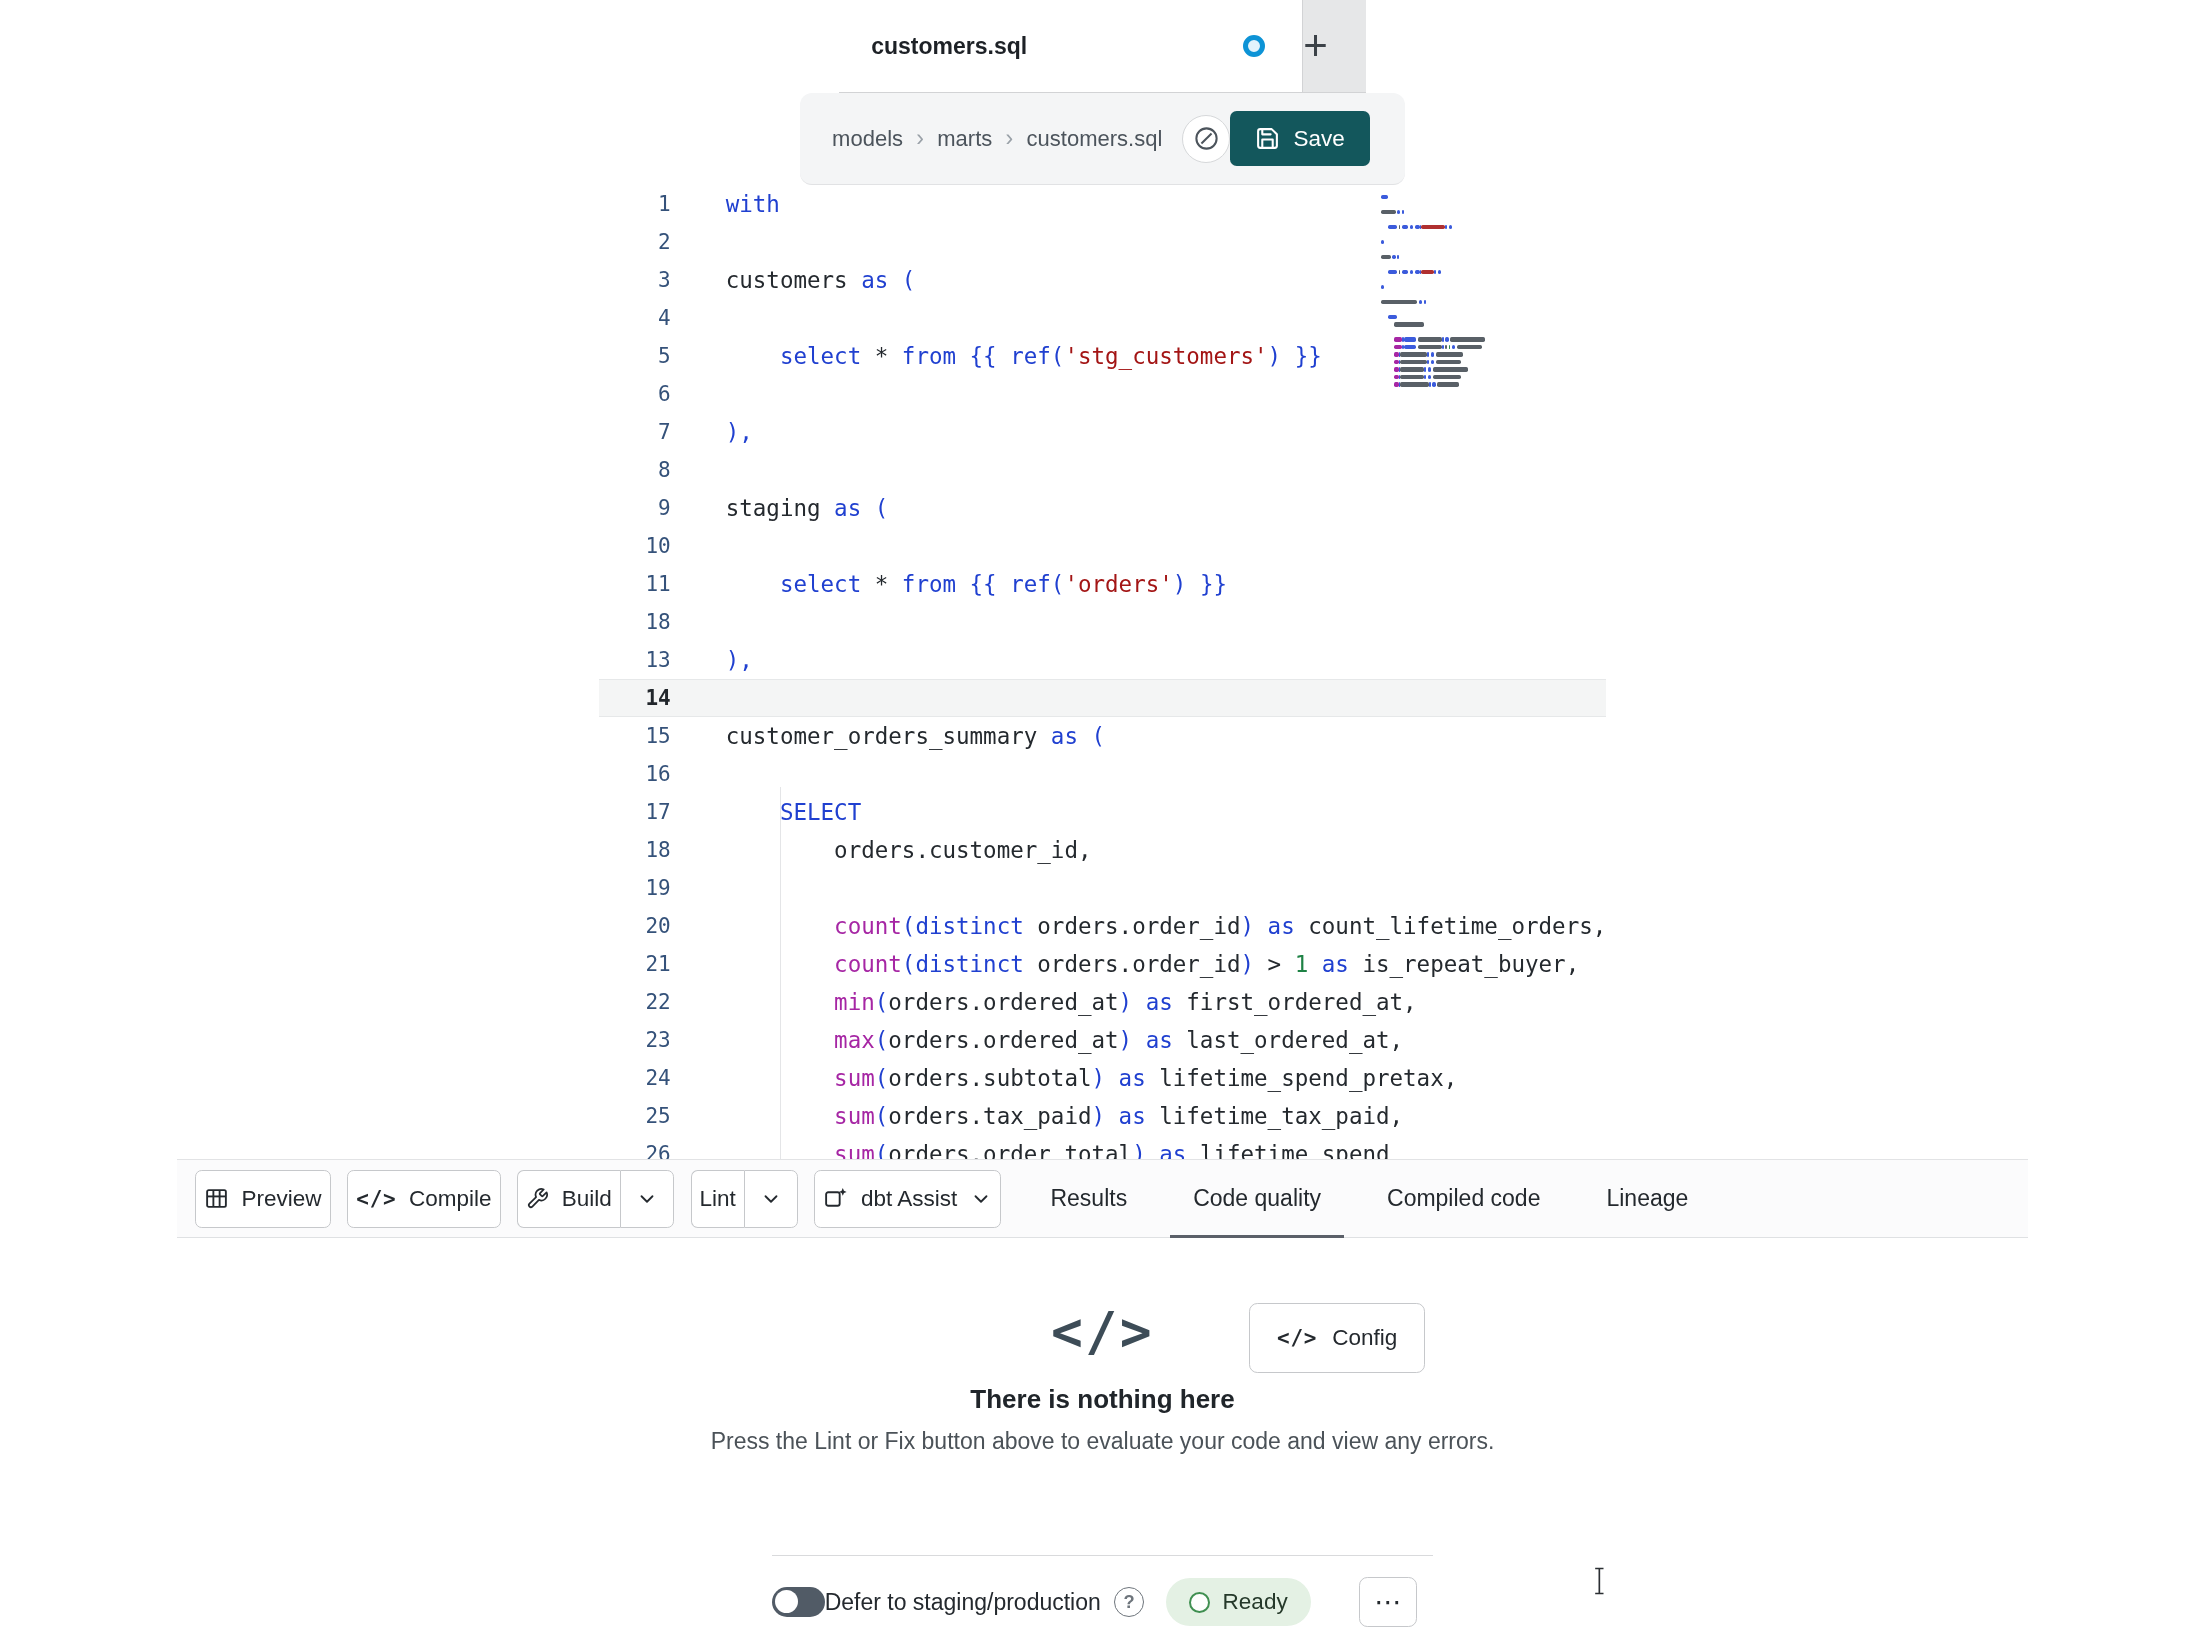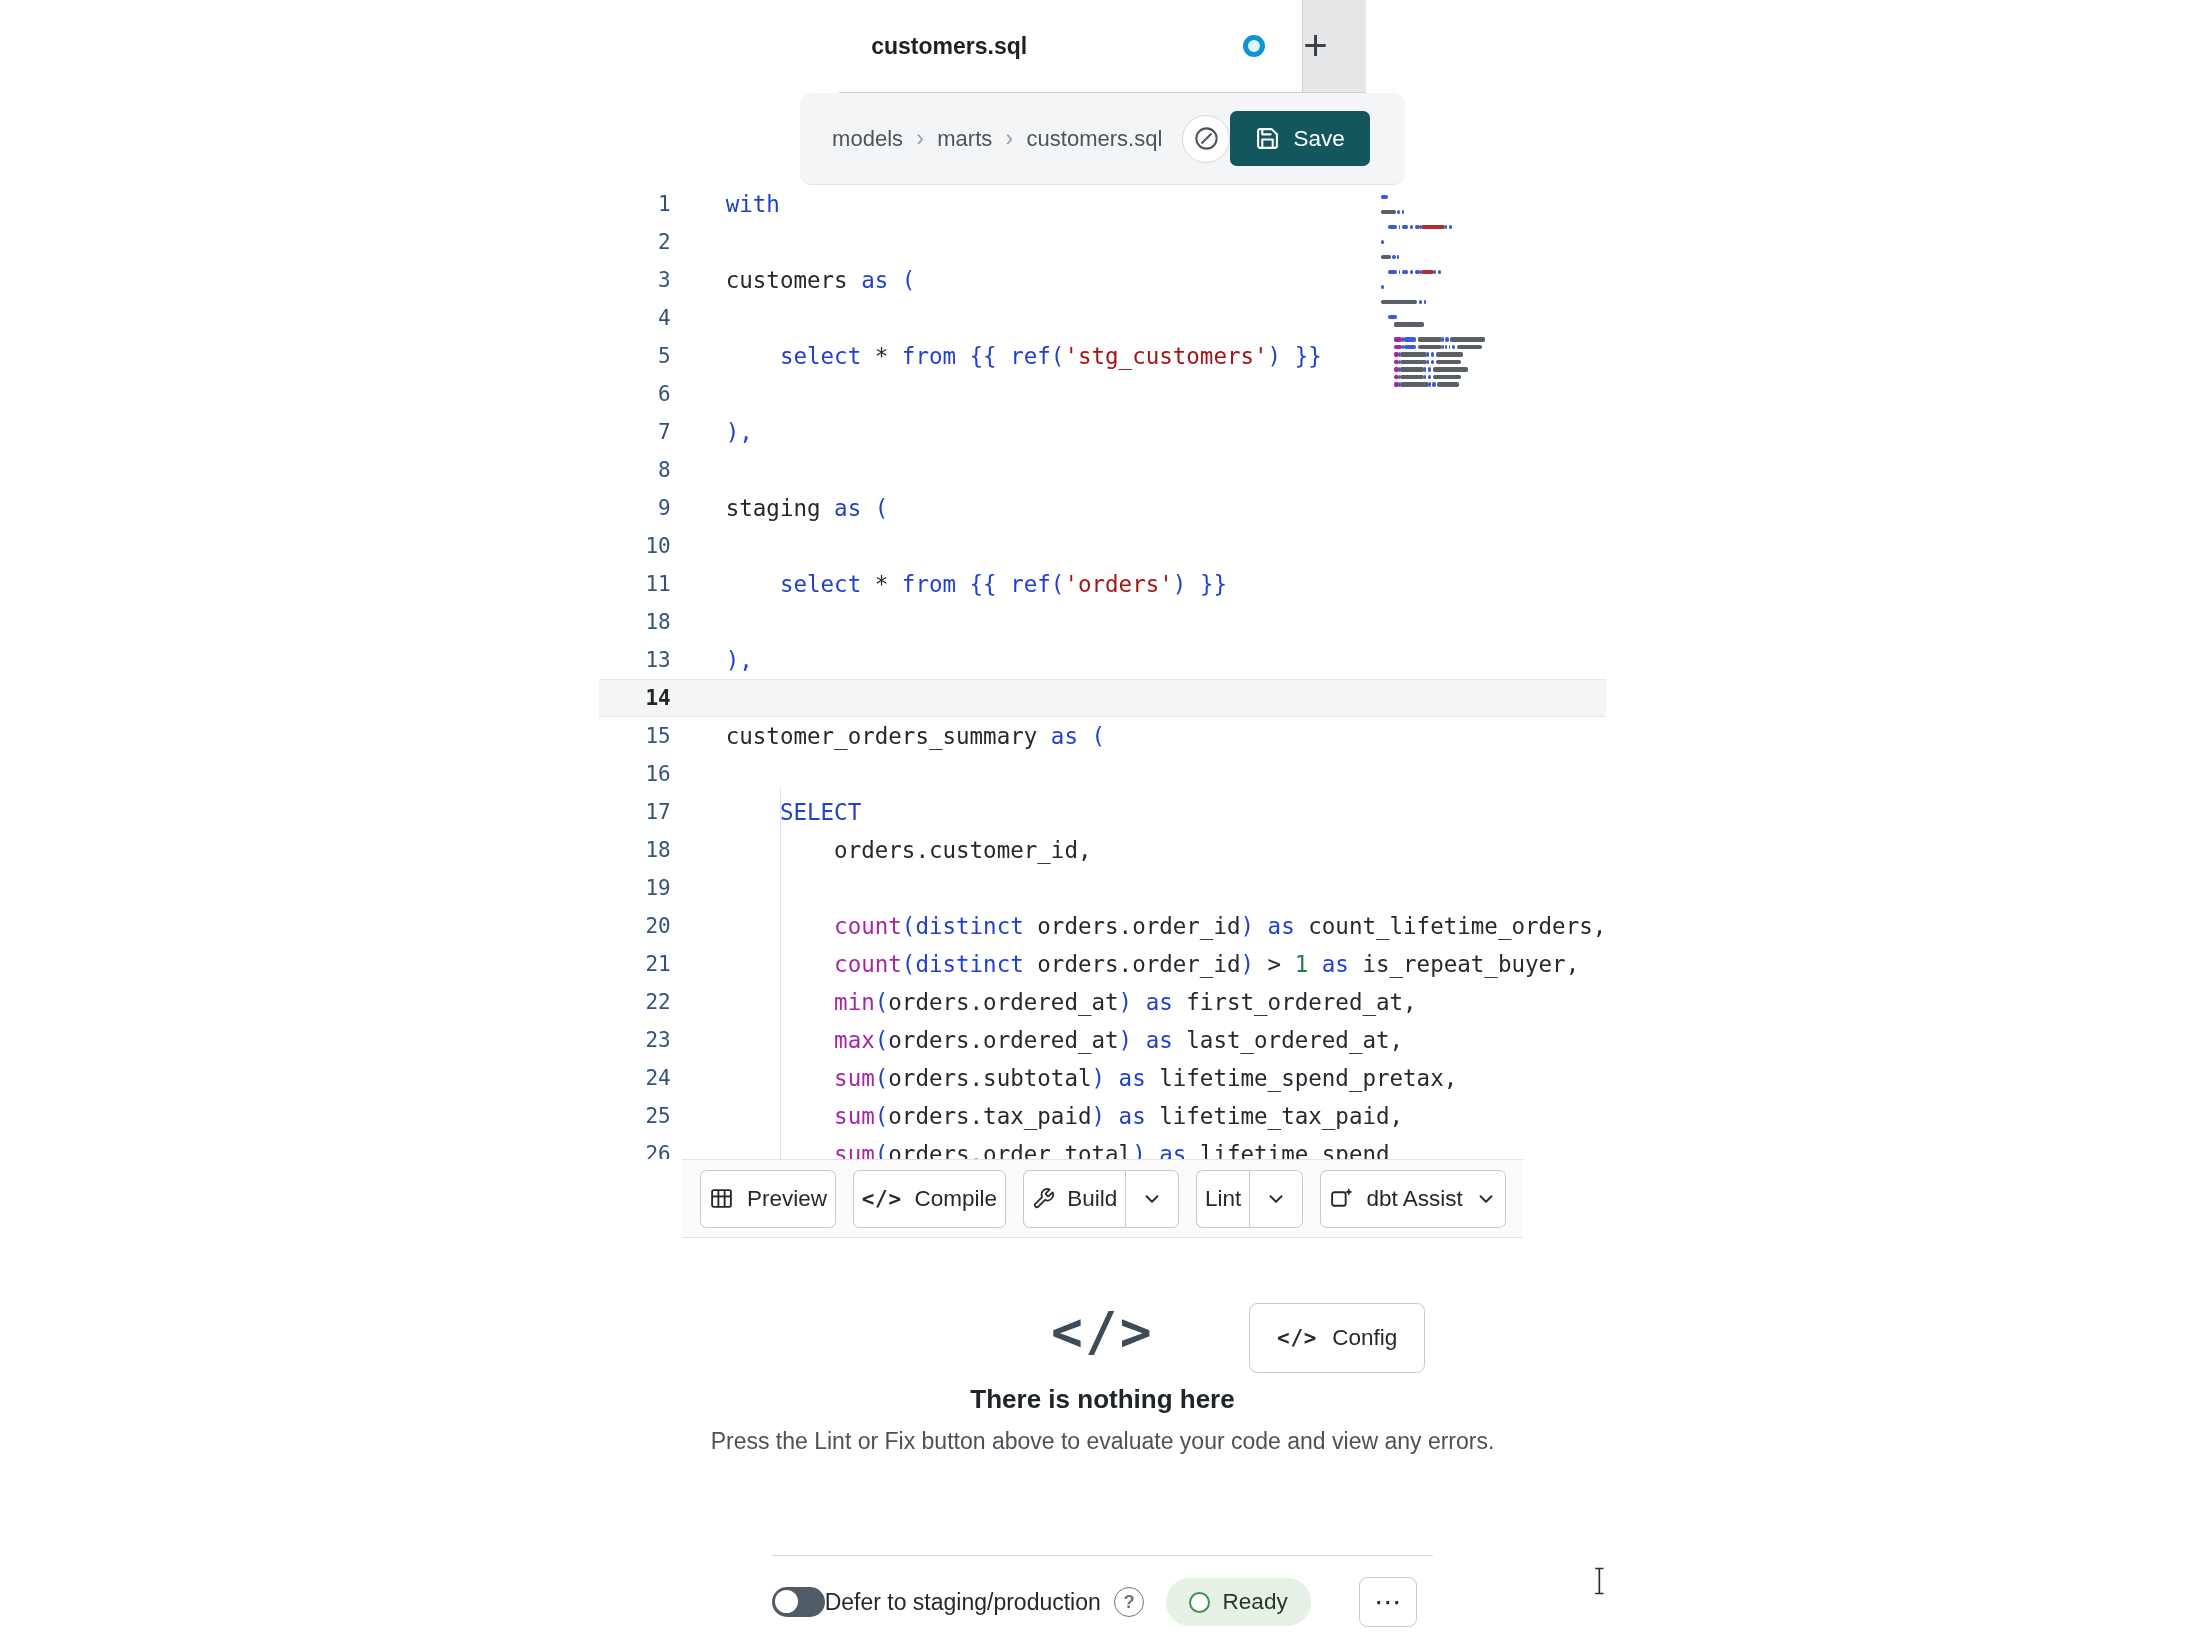--- a/index.html
+++ b/index.html
@@ -353,20 +353,26 @@
       <svg width="25" height="25" viewBox="0 0 24 24" fill="none" stroke="#24292e" stroke-width="1.8" stroke-linecap="round" stroke-linejoin="round">
         <rect x="3" y="6" width="13" height="13" rx="2"></rect>
         <path d="M19 2l1.1 2.6L22.7 5.7 20.1 6.8 19 9.4 17.9 6.8 15.3 5.7 17.9 4.6z" fill="#24292e" stroke="none"></path>
       </svg>
       <span>dbt Assist</span>
       <svg width="22" height="22" viewBox="0 0 24 24" fill="none" stroke="#24292e" stroke-width="2" stroke-linecap="round" stroke-linejoin="round">
           <polyline points="6 9 12 15 18 9"></polyline>
         </svg>
     </button>
 
+    <div class="result-tabs">
+      <div class="rtab">Results</div>
+      <div class="rtab active">Code quality</div>
+      <div class="rtab">Compiled code</div>
+      <div class="rtab">Lineage</div>
+    </div>
   </div>
 
   <div class="results">
     <div class="empty-icon">&lt;/&gt;</div>
     <div class="empty-title">There is nothing here</div>
     <div class="empty-sub">Press the Lint or Fix button above to evaluate your code and view any errors.</div>
     <button class="config-btn">
       <span class="code-glyph">&lt;/&gt;</span>
       <span>Config</span>
     </button>

